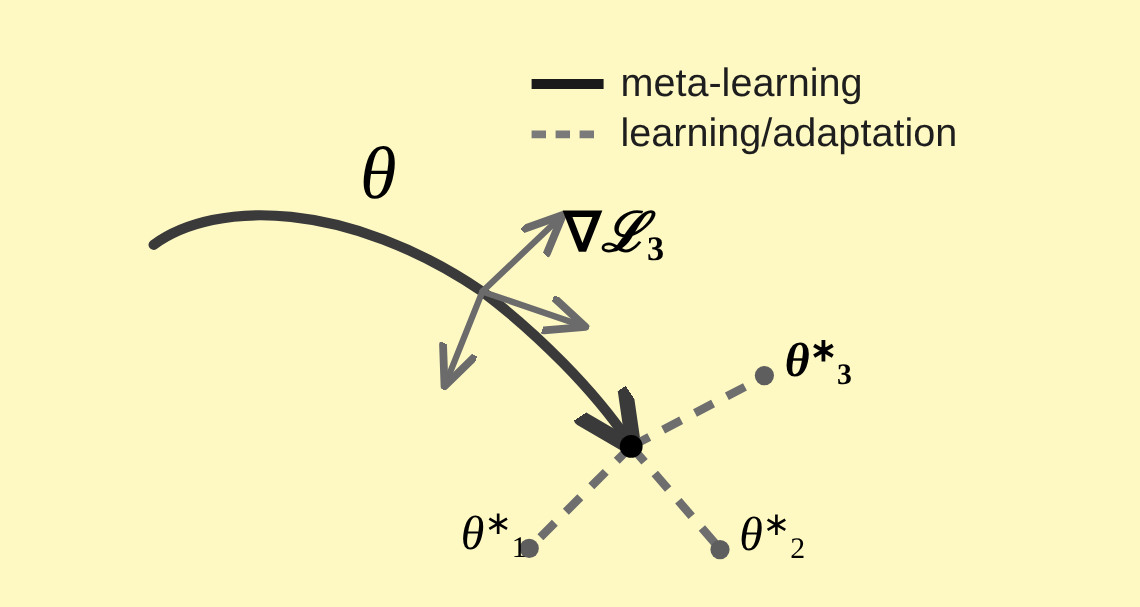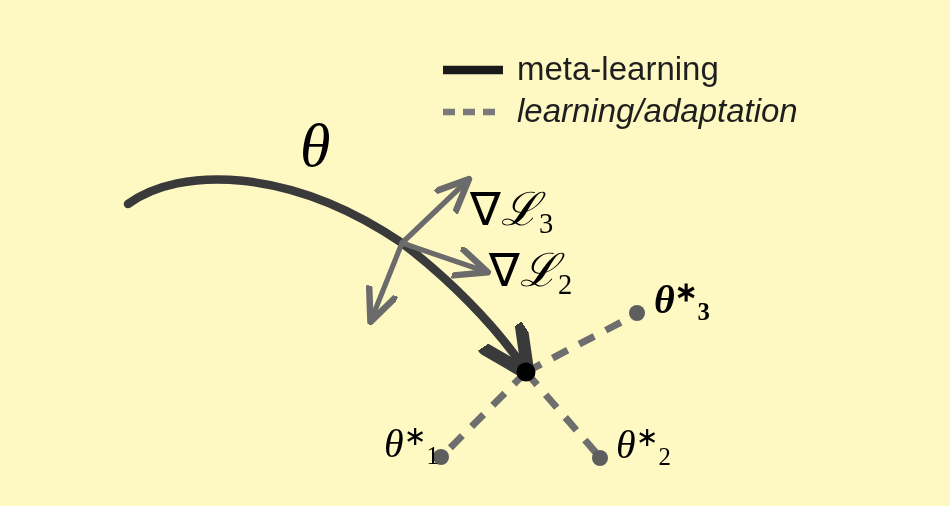--- a/index.html
+++ b/index.html
@@ -104,32 +104,29 @@
     <circle cx="441" cy="457" r="8" fill="#5e5e5e"></circle>
     <circle cx="600" cy="458" r="8" fill="#5e5e5e"></circle>
     <circle cx="637" cy="313" r="8" fill="#5e5e5e"></circle>
 
     <line x1="443" y1="70" x2="503" y2="70" stroke="#1a1a1a" stroke-width="8.5" stroke-linecap="butt"></line>
     <line x1="443" y1="112" x2="503" y2="112" stroke="#7a7a7a" stroke-width="6.5" stroke-linecap="butt" stroke-dasharray="12 8"></line>
   </svg>
 
   <div class="legend-label" style="left:517px; top:52px;">meta-learning</div>
 
-  <div class="legend-label" style="left:517px; top:94px;font-style:italic;">learning/adaptation</div>
+  <div class="legend-label" style="left:517px; top:94px;">learning/adaptation</div>
 
   <div class="math-label" id="theta-symbol" style="left:300px; top:114px;">
     <span>θ</span>
   </div>
 
 
-  <div class="math-label grad-label" style="left:489px; top:247px;">
-    <span class="nab">∇</span><span class="scr">ℒ</span><sub>2</sub>
-  </div>
 
-  <div class="math-label grad-label" style="left:470px; top:186px;">
+  <div class="math-label grad-label" style="left:470px; top:170px;font-weight:bold;">
     <span class="nab">∇</span><span class="scr">ℒ</span><sub>3</sub>
   </div>
 
   <div class="math-label task-label" style="left:384px; top:423px;text-align:center;">
     <span>θ</span><sup>∗</sup><sub>1</sub>
   </div>
 
   <div class="math-label task-label" style="left:616px; top:424px;">
     <span>θ</span><sup>∗</sup><sub>2</sub>
   </div>

